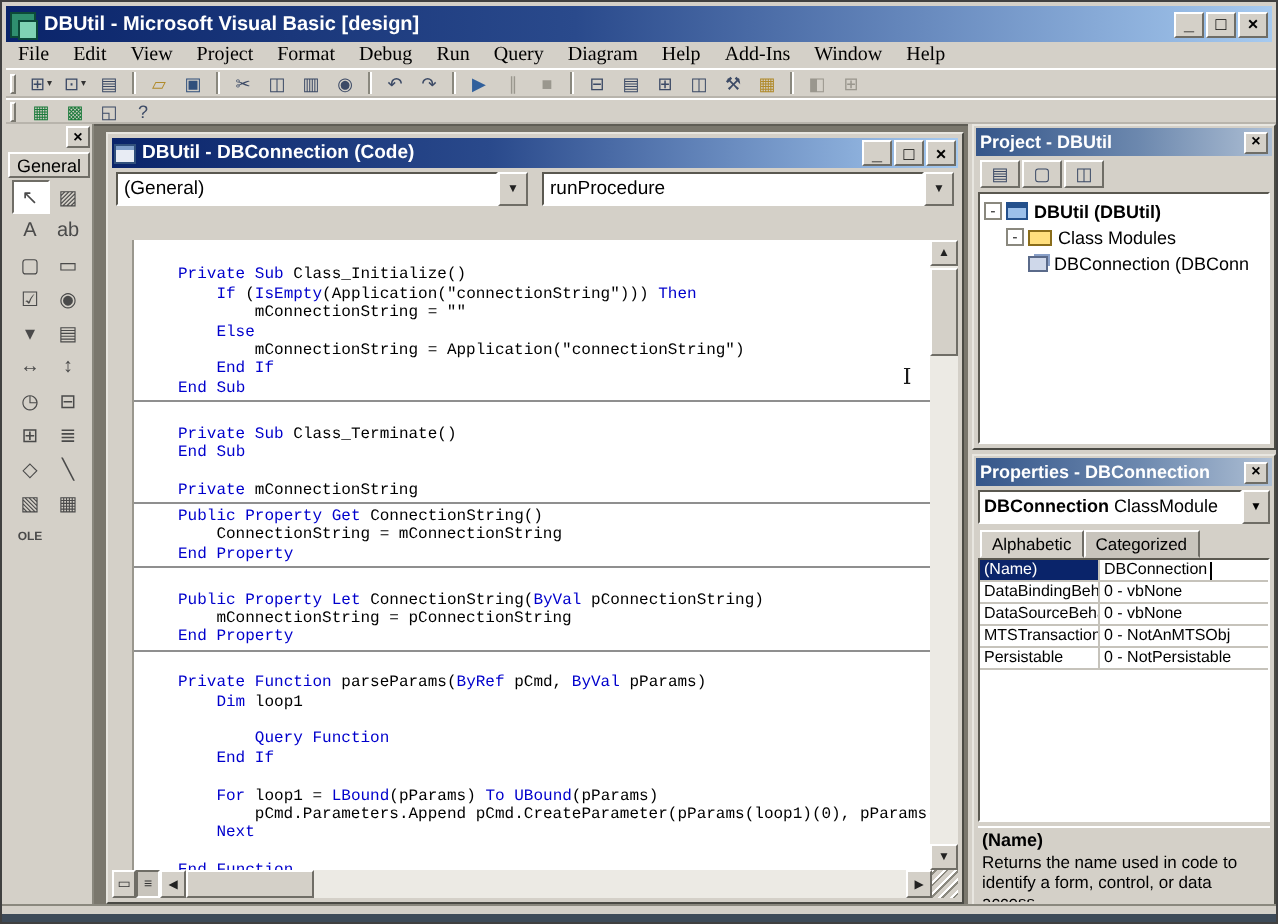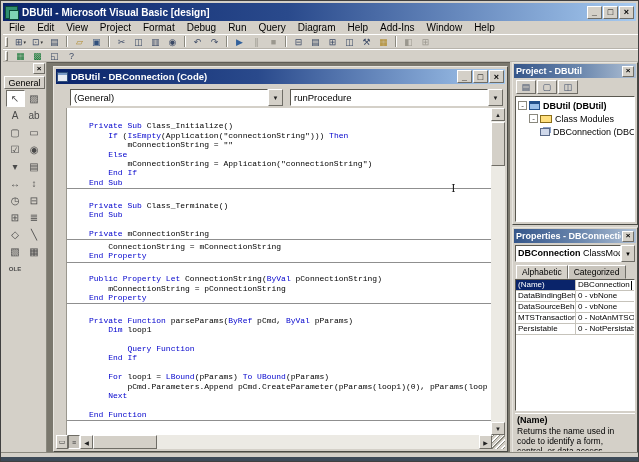--- a/index.html
+++ b/index.html
@@ -6,21 +6,21 @@
   #root{position:relative;width:639px;height:462px;background:#d4d0c8;font-family:"Liberation Sans",sans-serif;overflow:hidden;border:1px solid #404040;box-sizing:border-box;}
   *{box-sizing:border-box;}
   .raised{background:#d4d0c8;border:1px solid;border-color:#ffffff #6f6d66 #6f6d66 #ffffff;}
   
   .titlebar{position:absolute;left:2px;top:2px;width:633px;height:18px;background:linear-gradient(90deg,#0a246a 0%,#2a4a8c 45%,#a6caf0 100%);display:flex;align-items:center;padding:0 2px;color:#fff;}
   .titlebar .ttext{font-size:10px;font-weight:bold;margin-left:4px;white-space:nowrap;flex:1;overflow:hidden;}
   .winbtn{width:15px;height:13px;font-size:9px;line-height:10px;font-weight:bold;color:#000;display:flex;align-items:center;justify-content:center;margin-left:1px;}
   .appicon{width:13px;height:13px;background:#2f8f6f;border:1px solid #0c4a38;position:relative;}
   .appicon::after{content:"";position:absolute;left:3px;top:3px;width:8px;height:8px;background:#7fd4b4;border:1px solid #0c4a38;}
   
-  .menubar{position:absolute;left:2px;top:20px;width:635px;height:13px;display:flex;align-items:center;font-size:10px;color:#000;}
+  .menubar{position:absolute;left:2px;top:20px;width:635px;height:13px;display:flex;align-items:center;font-size:10px;color:#000;font-family:Liberation Serif, serif;}
   .menu-item{padding:0 6px;height:13px;line-height:13px;white-space:nowrap;}
   
   .tbar{position:absolute;left:2px;display:flex;align-items:center;border-top:1px solid #fff;border-bottom:1px solid #b8b4ac;}
   .tbar1{top:33px;width:635px;height:15px;}
   .tbar2{top:48px;width:635px;height:13px;}
   .grip{width:3px;height:10px;border:1px solid;border-color:#fff #7a7870 #7a7870 #fff;margin:0 4px 0 2px;}
   .tbtn{width:17px;height:13px;display:flex;align-items:center;justify-content:center;font-size:9px;color:#3c4a66;background:transparent;position:relative;}
   .tbtn .arr{font-size:5px;margin-left:1px;color:#333;}
   .tbtn.dim{color:#9a978e;}
   .tsep{width:2px;height:11px;border-left:1px solid #8a887e;border-right:1px solid #fff;margin:0 3px;}
@@ -35,21 +35,21 @@
   .tool{width:19px;height:17px;display:flex;align-items:center;justify-content:center;font-size:10px;color:#4a4a4a;border:1px solid transparent;}
   .tool.ole{font-size:6px;font-weight:bold;letter-spacing:0;}
   .tool.active{background:#fff;border:1px solid;border-color:#6f6d66 #ffffff #ffffff #6f6d66;}
   
   .mdi{flex:1;background:#7a776d;position:relative;border-top:1px solid #5f5d55;}
   
   .codewin{position:absolute;left:6px;top:3px;right:2px;bottom:2px;background:#d4d0c8;border:1px solid;border-color:#e8e6e0 #4a4a44 #4a4a44 #e8e6e0;padding:2px;display:flex;flex-direction:column;}
   .cw-title{height:15px;background:linear-gradient(90deg,#0a246a 0%,#2a4a8c 45%,#a6caf0 100%);display:flex;align-items:center;color:#fff;padding:0 1px;}
   .cw-title .ttext{font-size:9.5px;font-weight:bold;margin-left:3px;flex:1;white-space:nowrap;overflow:hidden;}
   .cw-icon{width:11px;height:10px;background:#e8ecf4;border:1px solid #31507c;box-shadow:inset 0 2px 0 #7c9cc8;}
-  .cw-combos{height:24px;display:flex;align-items:flex-end;padding:2px 2px;margin-left:12px;}
+  .cw-combos{height:36px;display:flex;align-items:flex-start;padding:2px 2px;}
   .combo{height:17px;display:flex;align-items:stretch;flex:1;}
   .combo .ctext{flex:1;background:#fff;border:1px solid;border-color:#5a5850 #fff #fff #5a5850;font-size:9.5px;line-height:15px;padding:0 3px;white-space:nowrap;overflow:hidden;}
   .combo .cbtn{width:15px;display:flex;align-items:center;justify-content:center;font-size:6px;color:#222;}
   .combo.left{margin-right:7px;max-width:226px;}
   .cw-body{flex:1;display:flex;overflow:hidden;}
   .cw-margin{width:11px;background:#d4d0c8;border-right:1px solid #9a978e;}
   .cw-code{flex:1;background:#fff;overflow:hidden;position:relative;padding-top:4px;}
   .code-line{height:9.4px;font-family:"Liberation Mono",monospace;font-size:8px;line-height:9.4px;white-space:pre;padding-left:22px;color:#000;}
   .code-line .kw{color:#0000cc;}
   .code-sep{height:4px;background:linear-gradient(to bottom,rgba(0,0,0,0) 0 1px,#8f8f8f 1px 2px,rgba(0,0,0,0) 2px);}
@@ -61,21 +61,21 @@
   .vthumb{position:absolute;left:0;top:14px;width:14px;height:44px;}
   .cw-bottom{height:14px;display:flex;align-items:stretch;}
   .viewbtn{width:12px;display:flex;align-items:center;justify-content:center;font-size:7px;color:#333;}
   .viewbtn.pressed{border-color:#6f6d66 #ffffff #ffffff #6f6d66;background:#c8c4bc;}
   .hscroll{flex:1;background:#eceae4;display:flex;position:relative;}
   .hscroll .sbtn{height:14px;width:13px;}
   .hthumb{width:64px;height:14px;}
   .hspace{flex:1;}
   .gripcorner{width:13px;height:14px;background:repeating-linear-gradient(135deg,#fff 0 1px,#8a887e 1px 2px,#d4d0c8 2px 4px);}
   
-  .rightcol{width:128px;height:100%;display:flex;flex-direction:column;background:#d4d0c8;padding-left:2px;}
+  .rightcol{width:154px;height:100%;display:flex;flex-direction:column;background:#d4d0c8;padding-left:2px;}
   .panel{border:1px solid;border-color:#e8e6e0 #4a4a44 #4a4a44 #e8e6e0;background:#d4d0c8;padding:1px;display:flex;flex-direction:column;}
   .projwin{height:163px;margin-bottom:2px;}
   .propwin{flex:1;}
   .p-title{height:14px;background:linear-gradient(90deg,#35568a 0%,#6c88ae 55%,#aebfd4 100%);display:flex;align-items:center;color:#fff;font-size:9px;font-weight:bold;padding:0 2px;}
   .p-title .ttext{flex:1;white-space:nowrap;overflow:hidden;}
   .p-title .winbtn{width:12px;height:11px;font-size:8px;}
   .p-toolbar{height:17px;display:flex;align-items:center;padding:1px 2px;}
   .pbtn{width:20px;height:14px;display:flex;align-items:center;justify-content:center;font-size:9px;color:#3c4a66;margin-right:1px;}
   .treebox{flex:1;margin:1px;background:#fff;border:1px solid;border-color:#5a5850 #fff #fff #5a5850;overflow:hidden;font-size:9px;padding-top:2px;}
   .tree-row{height:13px;display:flex;align-items:center;white-space:nowrap;overflow:hidden;}
@@ -291,20 +291,21 @@
               <div class="code-line"><span>        </span><span>mConnectionString</span><span> = </span><span>Application</span><span>("</span><span>connectionString</span><span>")</span></div>
               <div class="code-line"><span>    </span><span class="kw">End</span><span> </span><span class="kw">If</span></div>
               <div class="code-line"><span class="kw">End</span><span> </span><span class="kw">Sub</span></div>
               <div class="code-sep"></div>
               <div class="code-line"></div>
               <div class="code-line"><span class="kw">Private</span><span> </span><span class="kw">Sub</span><span> </span><span>Class_Terminate</span><span>()</span></div>
               <div class="code-line"><span class="kw">End</span><span> </span><span class="kw">Sub</span></div>
               <div class="code-line"></div>
               <div class="code-line"><span class="kw">Private</span><span> </span><span>mConnectionString</span></div>
               <div class="code-sep"></div>
+              <div class="code-line"><span class="kw">Public</span><span> </span><span class="kw">Property</span><span> </span><span class="kw">Get</span><span> </span><span>ConnectionString</span><span>()</span></div>
               <div class="code-line"><span>    </span><span>ConnectionString</span><span> = </span><span>mConnectionString</span></div>
               <div class="code-line"><span class="kw">End</span><span> </span><span class="kw">Property</span></div>
               <div class="code-sep"></div>
               <div class="code-line"></div>
               <div class="code-line"><span class="kw">Public</span><span> </span><span class="kw">Property</span><span> </span><span class="kw">Let</span><span> </span><span>ConnectionString</span><span>(</span><span class="kw">ByVal</span><span> </span><span>pConnectionString</span><span>)</span></div>
               <div class="code-line"><span>    </span><span>mConnectionString</span><span> = </span><span>pConnectionString</span></div>
               <div class="code-line"><span class="kw">End</span><span> </span><span class="kw">Property</span></div>
               <div class="code-sep"></div>
               <div class="code-line"></div>
               <div class="code-line"><span class="kw">Private</span><span> </span><span class="kw">Function</span><span> </span><span>parseParams</span><span>(</span><span class="kw">ByRef</span><span> </span><span>pCmd</span><span>, </span><span class="kw">ByVal</span><span> </span><span>pParams</span><span>)</span></div>

